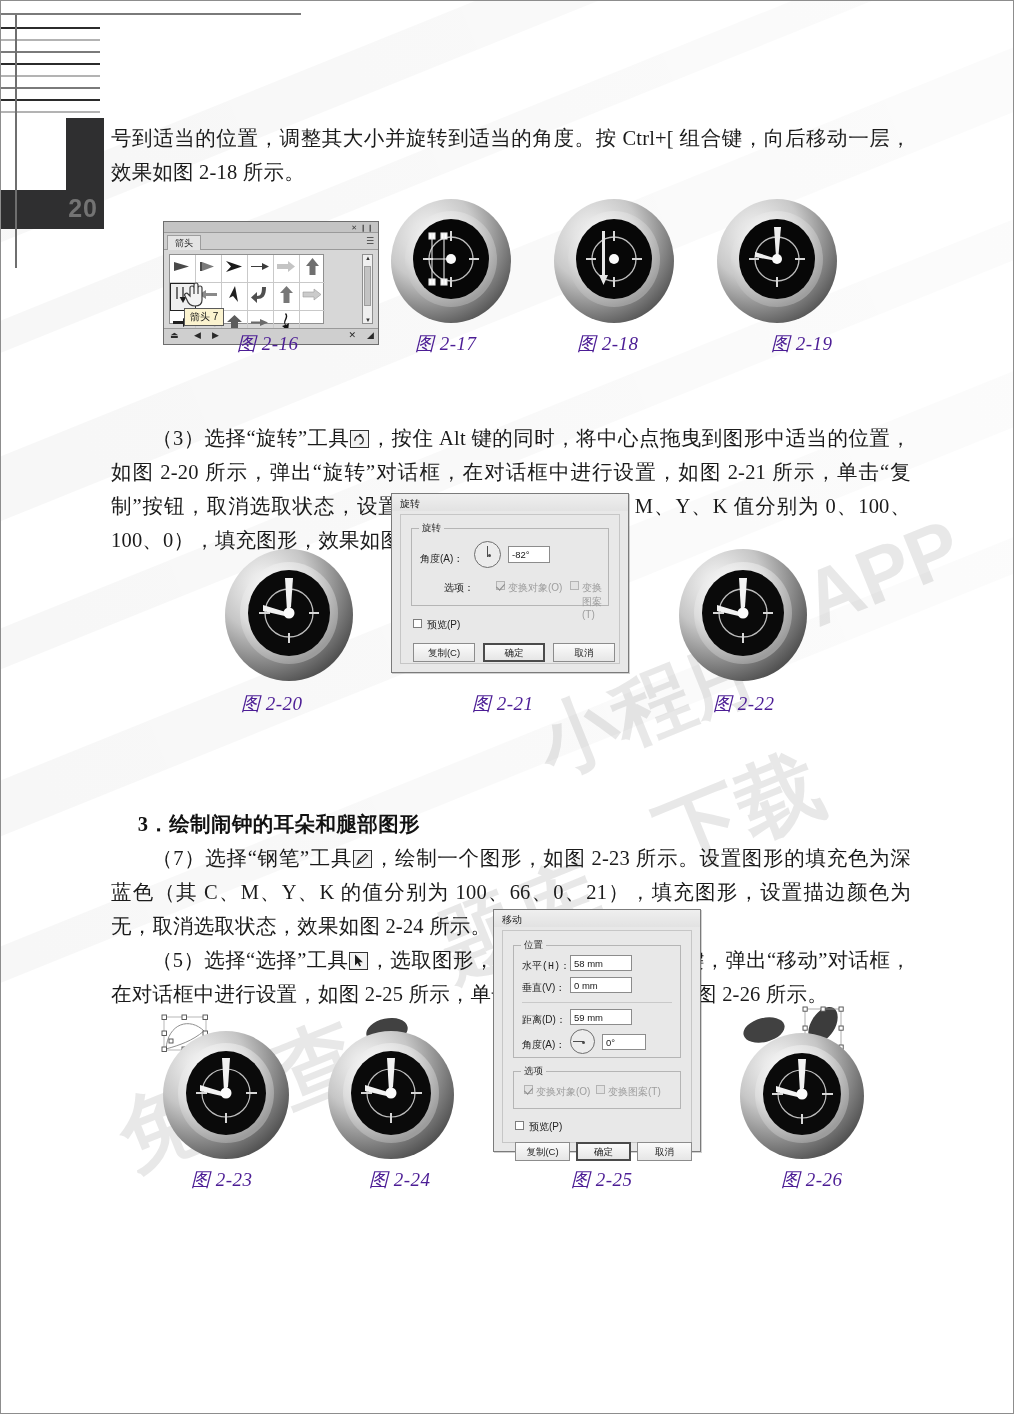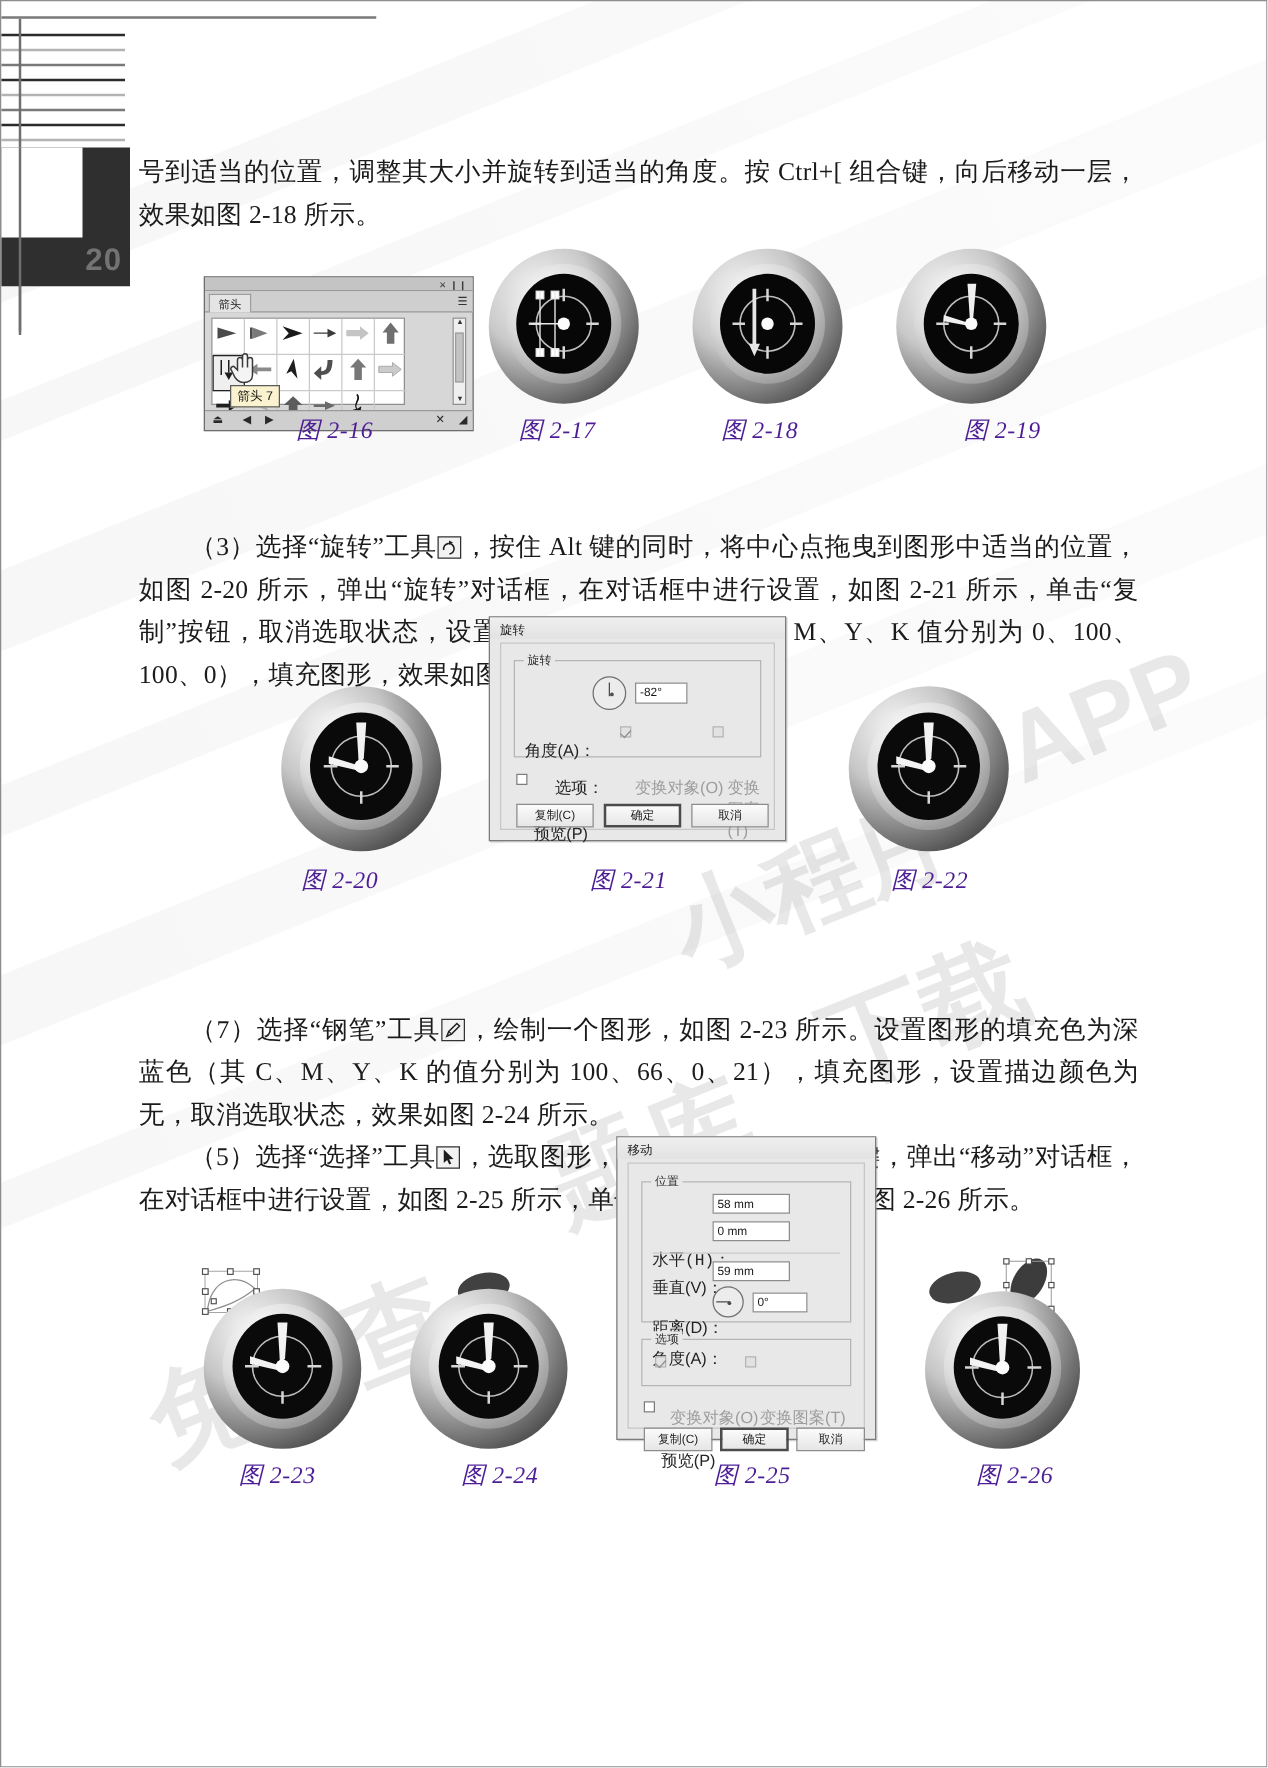--- a/index.html
+++ b/index.html
@@ -131,21 +131,21 @@
     box-shadow:1px 1px 0 rgba(0,0,0,.18);
   }
   .dlg-title{
     height:17px;font-size:10px;color:#1a1a1a;padding:3px 0 0 8px;
     background:linear-gradient(#efefef,#e2e2e2);
   }
   .dlg-body{position:absolute;left:8px;right:8px;top:20px;bottom:8px;
     background:#e8e8e8;border:1px solid #c6c6c6;}
   .grp{position:absolute;border:1px solid #b5b5b5;}
   .grp-lbl{position:absolute;top:-7px;left:7px;background:#e8e8e8;padding:0 3px;font-size:9.5px;color:#2a2a2a;}
-  .fl{position:absolute;font-size:13px;color:#232323;margin-top:40px;}
+  .fl{position:absolute;font-size:10px;color:#232323;}
   .fl.dim{color:#9d9d9d;}
   .fld{
     position:absolute;background:#fff;border:1px solid #8c8c8c;
     font-size:9.5px;color:#171717;padding:1px 3px;line-height:13px;
   }
   .dial{
     position:absolute;border-radius:50%;background:#ececec;border:1px solid #6f6f6f;
   }
   .dial .nd{position:absolute;background:#4c4c4c;}
   .cb{position:absolute;width:9px;height:9px;background:#fff;border:1px solid #7d7d7d;}
@@ -207,20 +207,21 @@
 
     <p class="tx ind">
       <span>（3）选择“旋转”工具</span><span class="chip"><svg width="17" height="16" viewBox="0 0 17 16">
             <path d="M4 10 A4.2 4.2 0 1 1 8.5 13.2" fill="none" stroke="#222" stroke-width="1.3"></path>
             <path d="M8.2 2.4 l3.2 1.6 -3.1 1.7z" fill="#222"></path>
           </svg></span><span>，按住 Alt 键的同时，将中心点拖曳到图形中适当的位置，如图 2-20 所示，弹出“旋转”对话框，在对话框中进行设置，如图 2-21 所示，单击“复制”按钮，取消选取状态，设置填充颜色为红色（其 C、M、Y、K 值分别为 0、100、100、0），填充图形，效果如图 2-22 所示，</span>
     </p>
 
     <div style="height:250px;"></div>
 
+    <p class="h3">3．绘制闹钟的耳朵和腿部图形</p>
 
     <p class="tx ind">
       <span>（7）选择“钢笔”工具</span><span class="chip"><svg width="17" height="16" viewBox="0 0 17 16">
             <path d="M3.5 13 L5 9.2 L11.5 2.8 L13.6 4.8 L7.2 11.3z" fill="none" stroke="#222" stroke-width="1.2"></path>
             <path d="M5 9.2 L7.2 11.3" stroke="#222" stroke-width="1"></path>
           </svg></span><span>，绘制一个图形，如图 2-23 所示。设置图形的填充色为深蓝色（其 C、M、Y、K 的值分别为 100、66、0、21），填充图形，设置描边颜色为无，取消选取状态，效果如图 2-24 所示。</span>
     </p>
 
     <p class="tx ind">
       <span>（5）选择“选择”工具</span><span class="chip"><svg width="17" height="16" viewBox="0 0 17 16">

